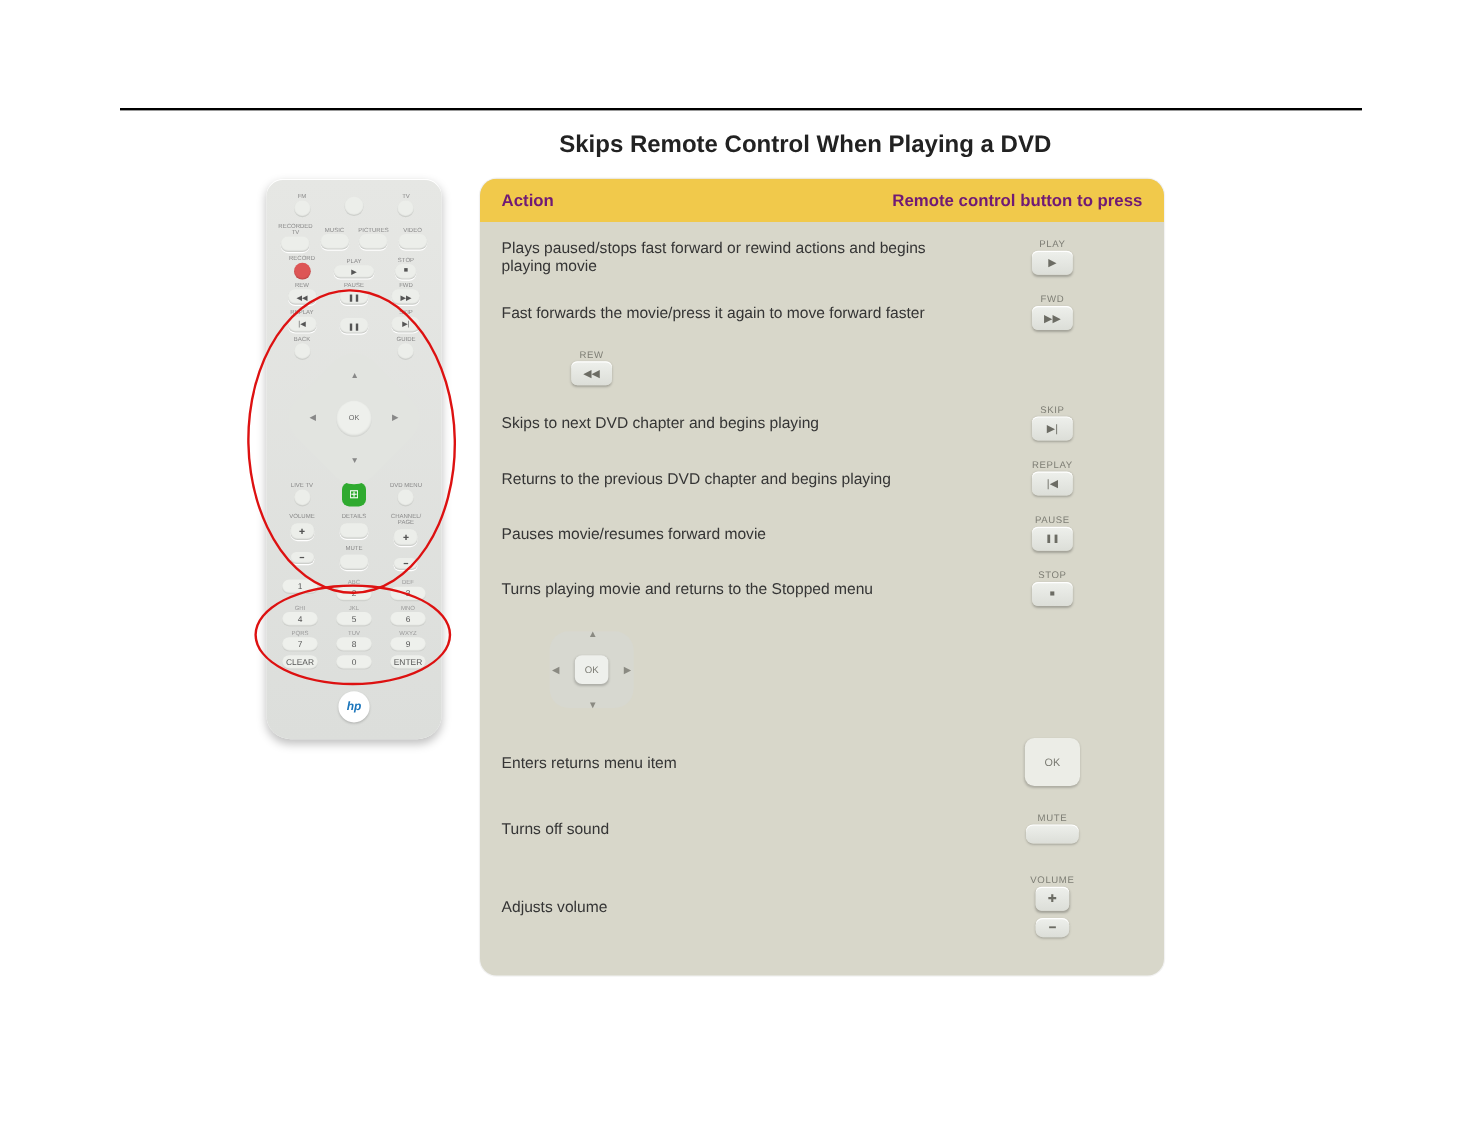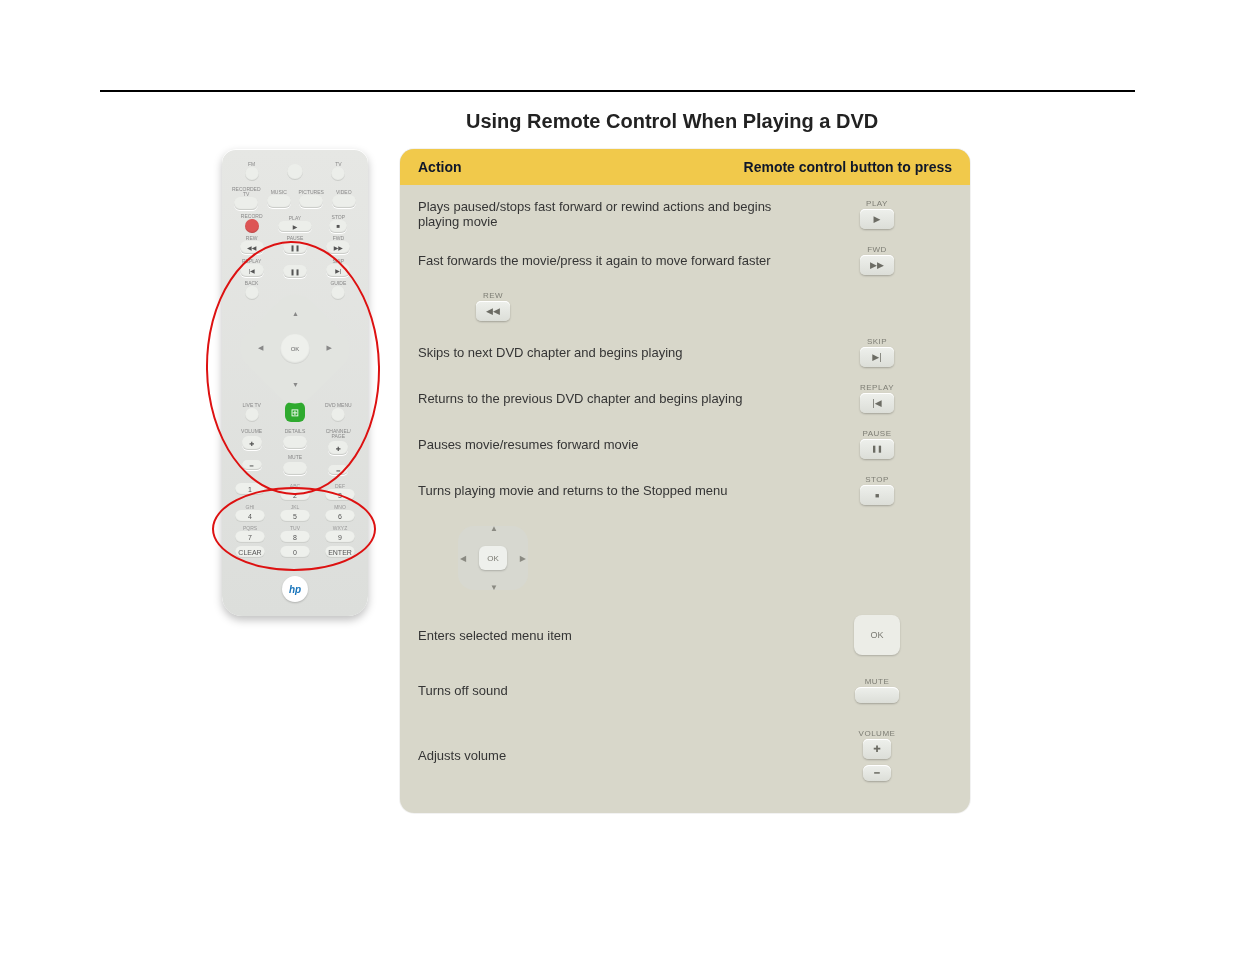--- a/index.html
+++ b/index.html
@@ -78,21 +78,21 @@
     overflow: hidden;
     box-shadow: 0 0 0 1px rgba(0,0,0,.05);
     background:#d8d7ca;
   }
   .thead {
     background: #f1c94b;
     display:flex;
     padding: 10px 18px;
     font-size:14px;
     font-weight:bold;
-    color:#0f172a;
+    color:#701a75;
   }
   .thead .c1{flex:1;}
   .thead .c2{width:220px;text-align:right;}
   .tbody{ padding: 6px 0 16px 0;}
   .trow{ display:flex; align-items:center; padding: 2px 18px; min-height:42px;}
   .trow .c1{ flex:1; font-size:13px; color:#353535; padding-right:10px;}
   .trow .c2{ width:150px; display:flex; flex-direction:column; align-items:center; }
   .btn-lbl{ font-size:8px; color:#7d7d74; letter-spacing:.5px; margin-bottom:1px;}
   .btn-g{
     width:34px;height:20px;border-radius:5px;
@@ -109,21 +109,21 @@
   .dpad2 .ar{position:absolute;font-size:8px;color:#8a8a82;}
   .okonly{ width:46px;height:40px;border-radius:8px;background:#ecede7;box-shadow:0 1px 2px rgba(0,0,0,.2);display:flex;align-items:center;justify-content:center;font-size:9px;color:#7a7a72;}
   .vol-col{display:flex;flex-direction:column;align-items:center;gap:6px;}
   .page-num{ font-weight:bold; font-size:20px; margin: 22px 0 0 66px;}
 </style>
 </head>
 <body>
 
 <div class="page">
   <div class="rule"></div>
-  <div class="heading">Using Remote Control When Playing a DVD</div>
+  <div class="heading">Skips Remote Control When Playing a DVD</div>
 
   <div class="content">
 
     <div class="remote-wrap">
       <div class="remote">
 
         <div class="r-row">
           <div style="flex:1;text-align:center">
             <div class="r-label">FM</div>
             <div class="r-round"></div>
@@ -369,21 +369,21 @@
                 <div class="bg"></div>
                 <div class="ok2">OK</div>
                 <div class="ar" style="left:36px;top:2px">▲</div>
                 <div class="ar" style="left:36px;bottom:2px">▼</div>
                 <div class="ar" style="left:6px;top:32px">◀</div>
                 <div class="ar" style="right:6px;top:32px">▶</div>
               </div>
             </div>
           </div>
           <div class="trow" style="min-height: 60px;">
-            <div class="c1">Enters selected menu item</div>
+            <div class="c1">Enters returns menu item</div>
             <div class="c2">
               <div class="okonly">OK</div>
             </div>
           </div>
           <div class="trow">
             <div class="c1">Turns off sound</div>
             <div class="c2">
               <div class="btn-lbl">MUTE</div>
               <div class="btn-g wide flat"></div>
             </div>

